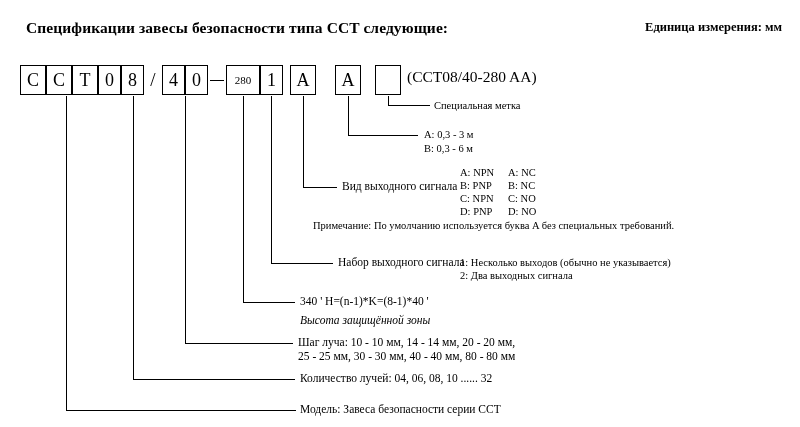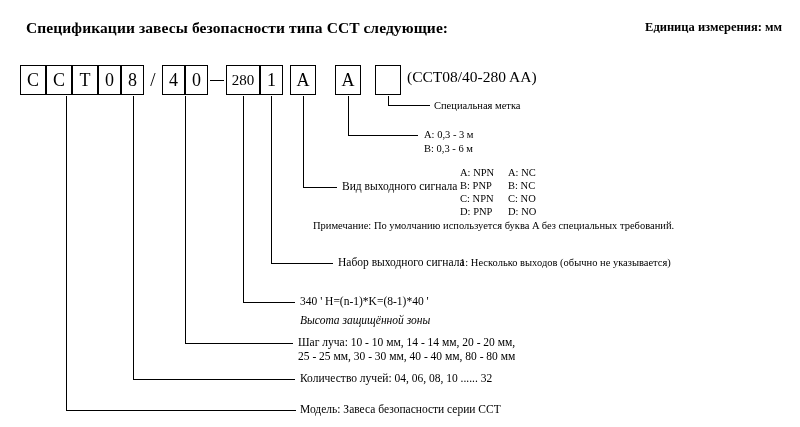--- a/index.html
+++ b/index.html
@@ -50,21 +50,21 @@
     height: 30px;
     border: 1px solid #000000;
     box-sizing: border-box;
     text-align: center;
     font-size: 18px;
     line-height: 28px;
     white-space: nowrap;
     background: #ffffff;
   }
   .cbox.small {
-    font-size: 15px;
+    font-size: 11px;
   }
   .slash {
     position: absolute;
     top: 0;
     height: 30px;
     line-height: 29px;
     font-size: 19px;
     text-align: center;
   }
   .paren {
@@ -141,20 +141,21 @@
   <div class="note" style="left:508px;top:166px;">A:  NC</div>
   <div class="note" style="left:508px;top:179px;">B:  NC</div>
   <div class="note" style="left:508px;top:192px;">C:  NO</div>
   <div class="note" style="left:508px;top:205px;">D:  NO</div>
   <div class="note" style="left:313px;top:219px;">Примечание: По умолчанию используется буква A без специальных требований.</div>
 
   <div class="vline" style="left:271px;top:96px;height:168px;"></div>
   <div class="hline" style="left:271px;top:263px;width:62px;"></div>
   <div class="note big" style="left:338px;top:256px;">Набор выходного сигнала</div>
   <div class="note" style="left:460px;top:256px;">1: Несколько выходов (обычно не указывается)</div>
+  <div class="note" style="left:460px;top:269px;">2: Два выходных сигнала</div>
 
   <div class="vline" style="left:243px;top:96px;height:207px;"></div>
   <div class="hline" style="left:243px;top:302px;width:52px;"></div>
   <div class="note big" style="left:300px;top:295px;">340  ' H=(n-1)*K=(8-1)*40 '</div>
   <div class="note big" style="left:300px;top:314px;font-style:italic;">Высота защищённой зоны</div>
 
   <div class="vline" style="left:185px;top:96px;height:248px;"></div>
   <div class="hline" style="left:185px;top:343px;width:108px;"></div>
   <div class="note big" style="left:298px;top:336px;">Шаг луча: 10 - 10 мм, 14 - 14 мм, 20 - 20 мм,</div>
   <div class="note big" style="left:298px;top:350px;">25 - 25 мм, 30 - 30 мм, 40 - 40 мм, 80 - 80 мм</div>

